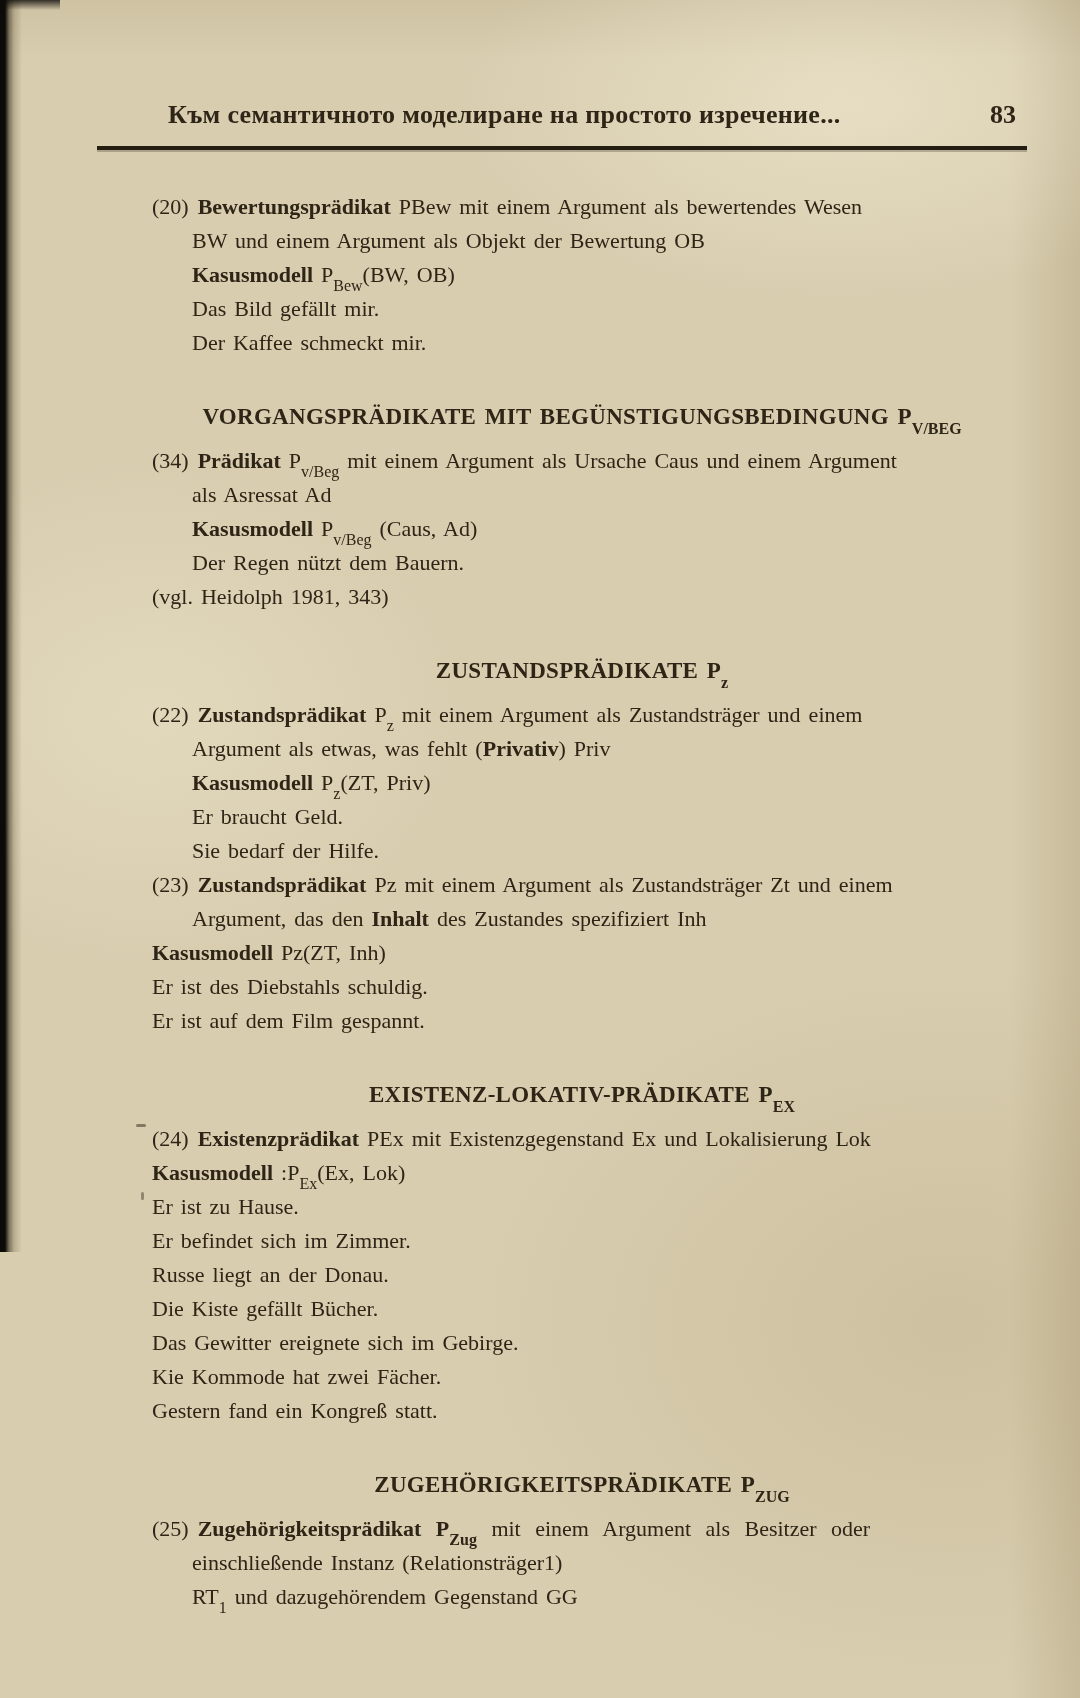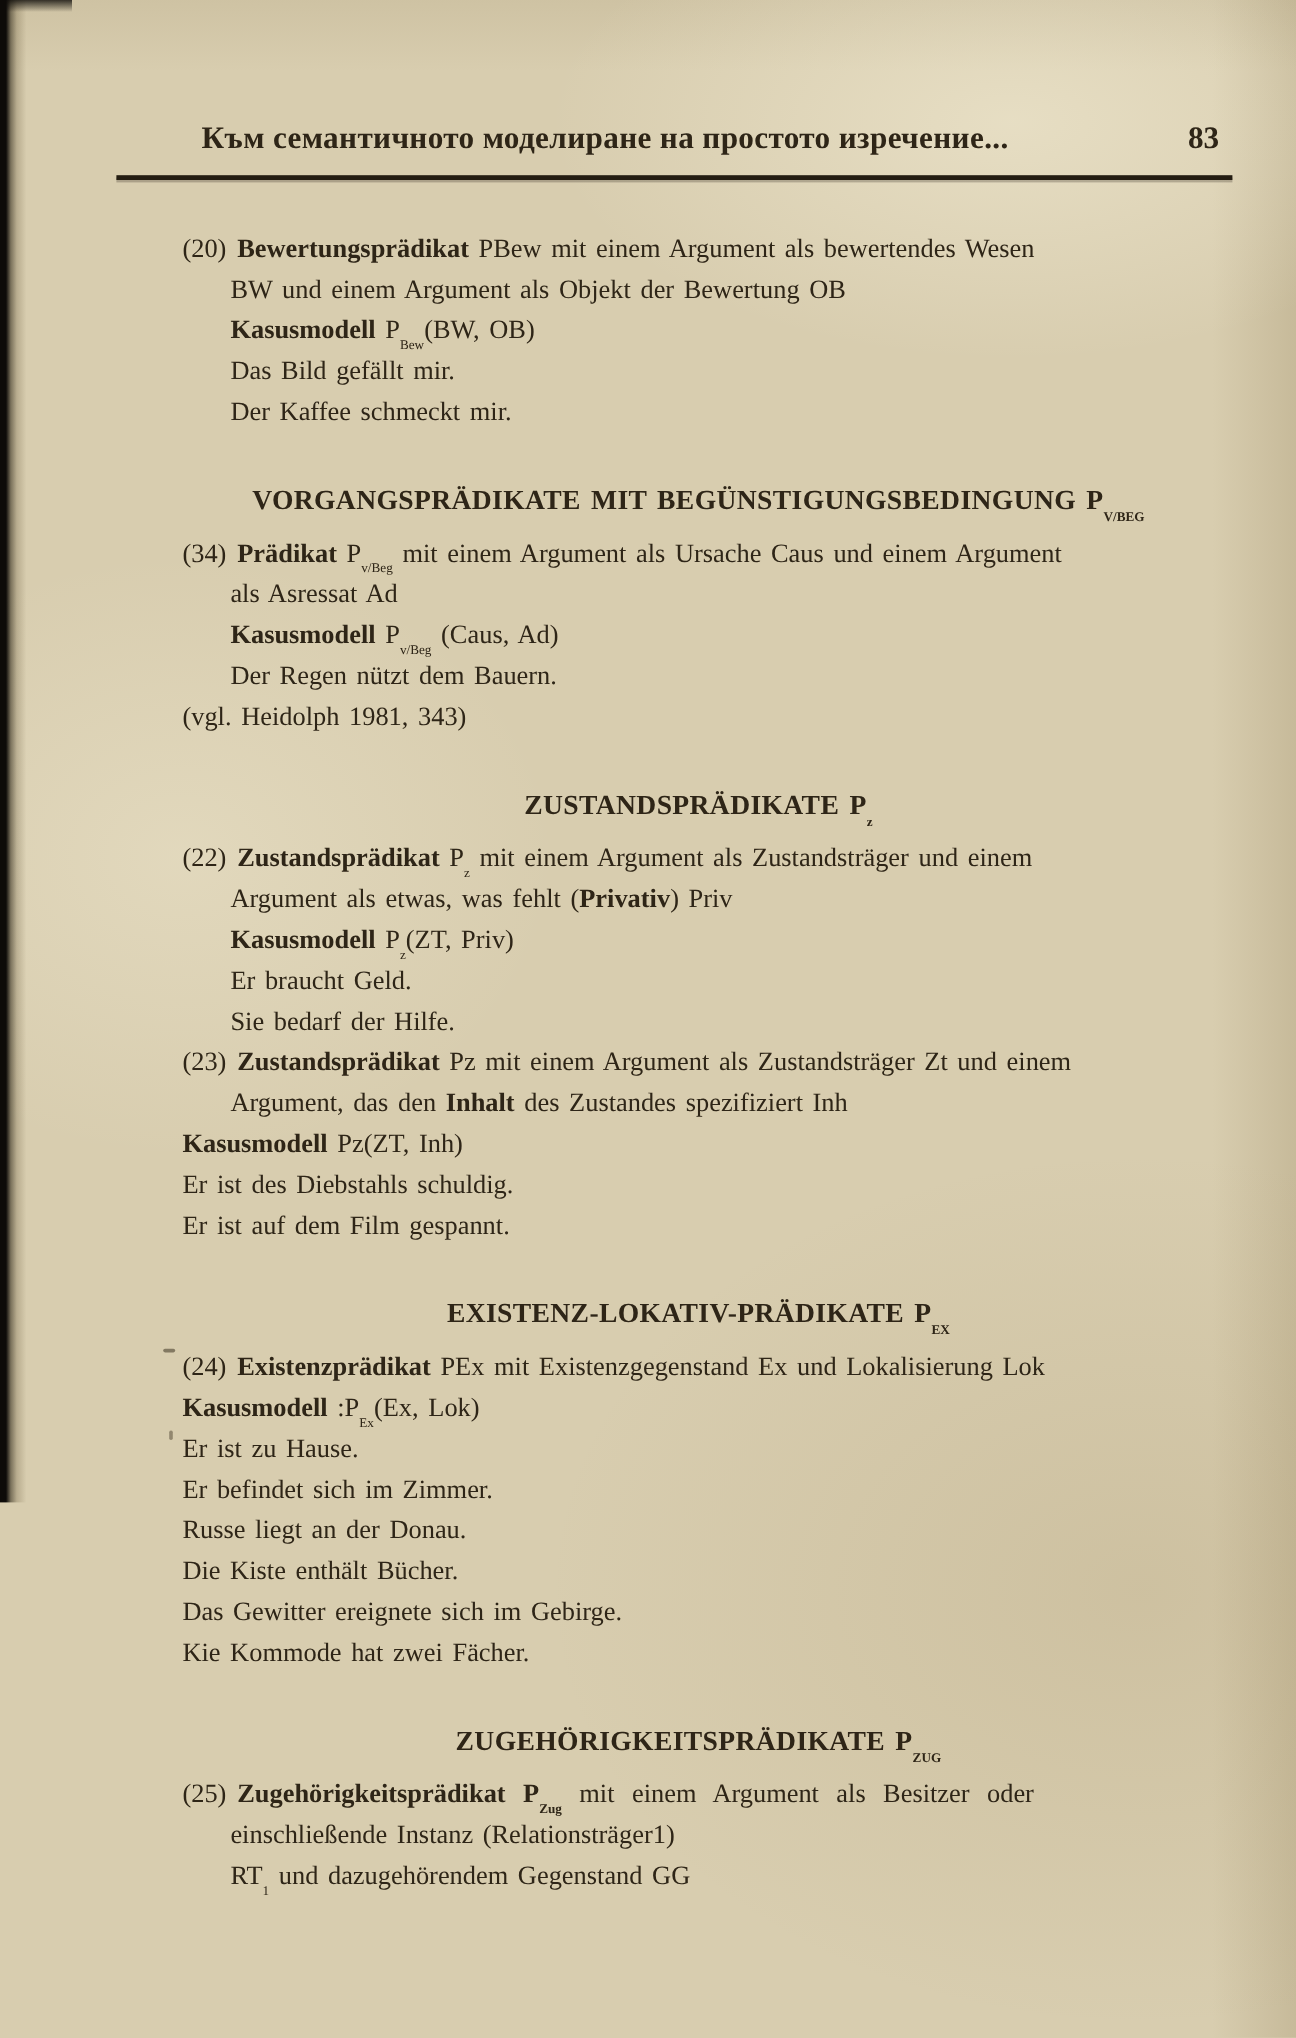--- a/index.html
+++ b/index.html
@@ -67,21 +67,21 @@
   .num { padding-right: 9px; }
   .b { font-weight: bold; }
 
   .heading {
     font-weight: bold; font-size: 23px; letter-spacing: 0.3px;
     margin-top: 40px; margin-bottom: 10px;
     white-space: nowrap;
     text-align: center;
   }
   sub {
-    font-size: 11px; line-height: 0;
+    font-size: 16px; line-height: 0;
     position: relative; top: 4px; left: 0px;
     letter-spacing: 0;
   }
 
   
   .artifact-dash {
     position: absolute; left: 136px; top: 1124px;
     width: 10px; height: 3px; border-radius: 2px;
     background: rgba(62,52,34,0.55);
   }
@@ -133,23 +133,24 @@
         <div class="line out"><span>Er ist des Diebstahls schuldig.</span></div>
         <div class="line out"><span>Er ist auf dem Film gespannt.</span></div>
       </div>
       <div class="heading"><span class="b">EXISTENZ-LOKATIV-PRÄDIKATE P</span><sub class="b">EX</sub></div>
       <div class="entry">
         <div class="line first"><span class="num">(24)</span><span class="b">Existenzprädikat </span><span>PEx mit Existenzgegenstand Ex und Lokalisierung Lok</span></div>
         <div class="line out"><span class="b">Kasusmodell </span><span>:P</span><sub>Ex</sub><span>(Ex, Lok)</span></div>
         <div class="line out"><span>Er ist zu Hause.</span></div>
         <div class="line out"><span>Er befindet sich im Zimmer.</span></div>
         <div class="line out"><span>Russe liegt an der Donau.</span></div>
-        <div class="line out"><span>Die Kiste enthält Bücher.</span></div>
+        <div class="line out"><span>Die Kiste gefällt Bücher.</span></div>
         <div class="line out"><span>Das Gewitter ereignete sich im Gebirge.</span></div>
         <div class="line out"><span>Kie Kommode hat zwei Fächer.</span></div>
+        <div class="line out"><span>Gestern fand ein Kongreß statt.</span></div>
       </div>
       <div class="heading"><span class="b">ZUGEHÖRIGKEITSPRÄDIKATE P</span><sub class="b">ZUG</sub></div>
       <div class="entry">
         <div class="line first wide"><span class="num">(25)</span><span class="b">Zugehörigkeitsprädikat </span><span class="b">P</span><sub class="b">Zug</sub><span> mit einem Argument als Besitzer oder</span></div>
         <div class="line cont"><span>einschließende Instanz (Relationsträger1)</span></div>
         <div class="line cont"><span>RT</span><sub>1</sub><span> und dazugehörendem Gegenstand GG</span></div>
       </div>
     </div>
 
   <div class="artifact-dash"></div>

